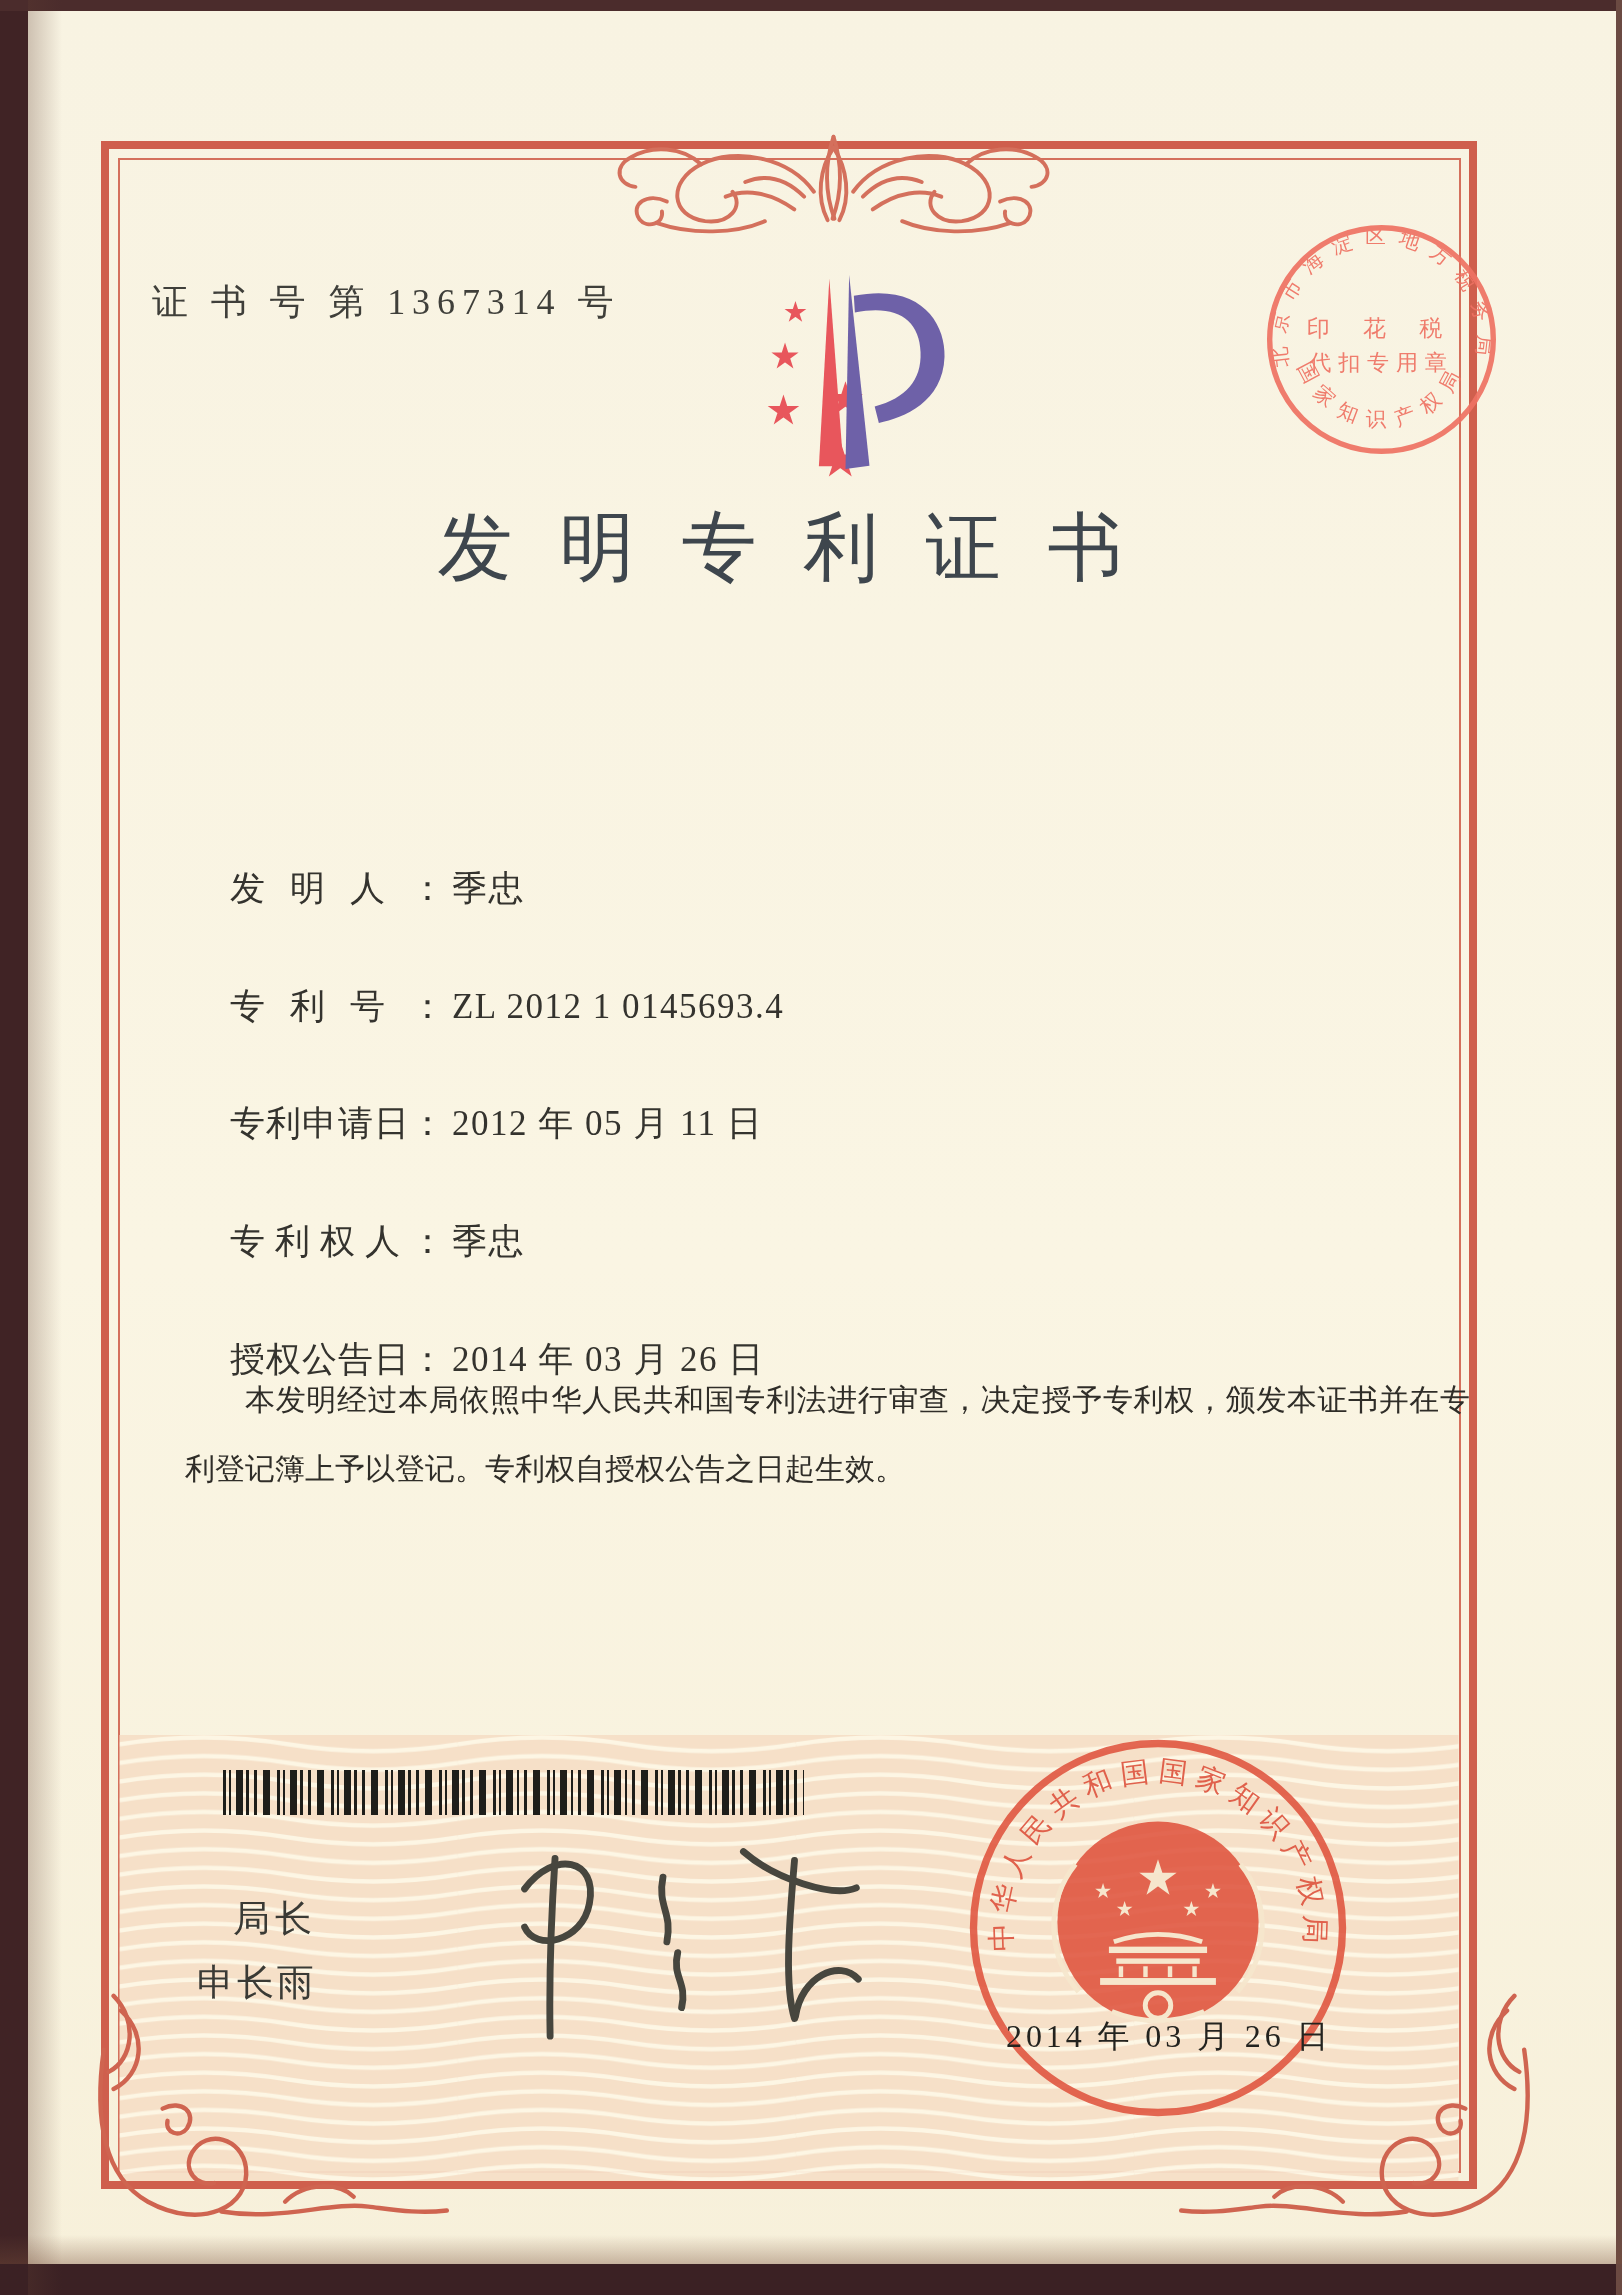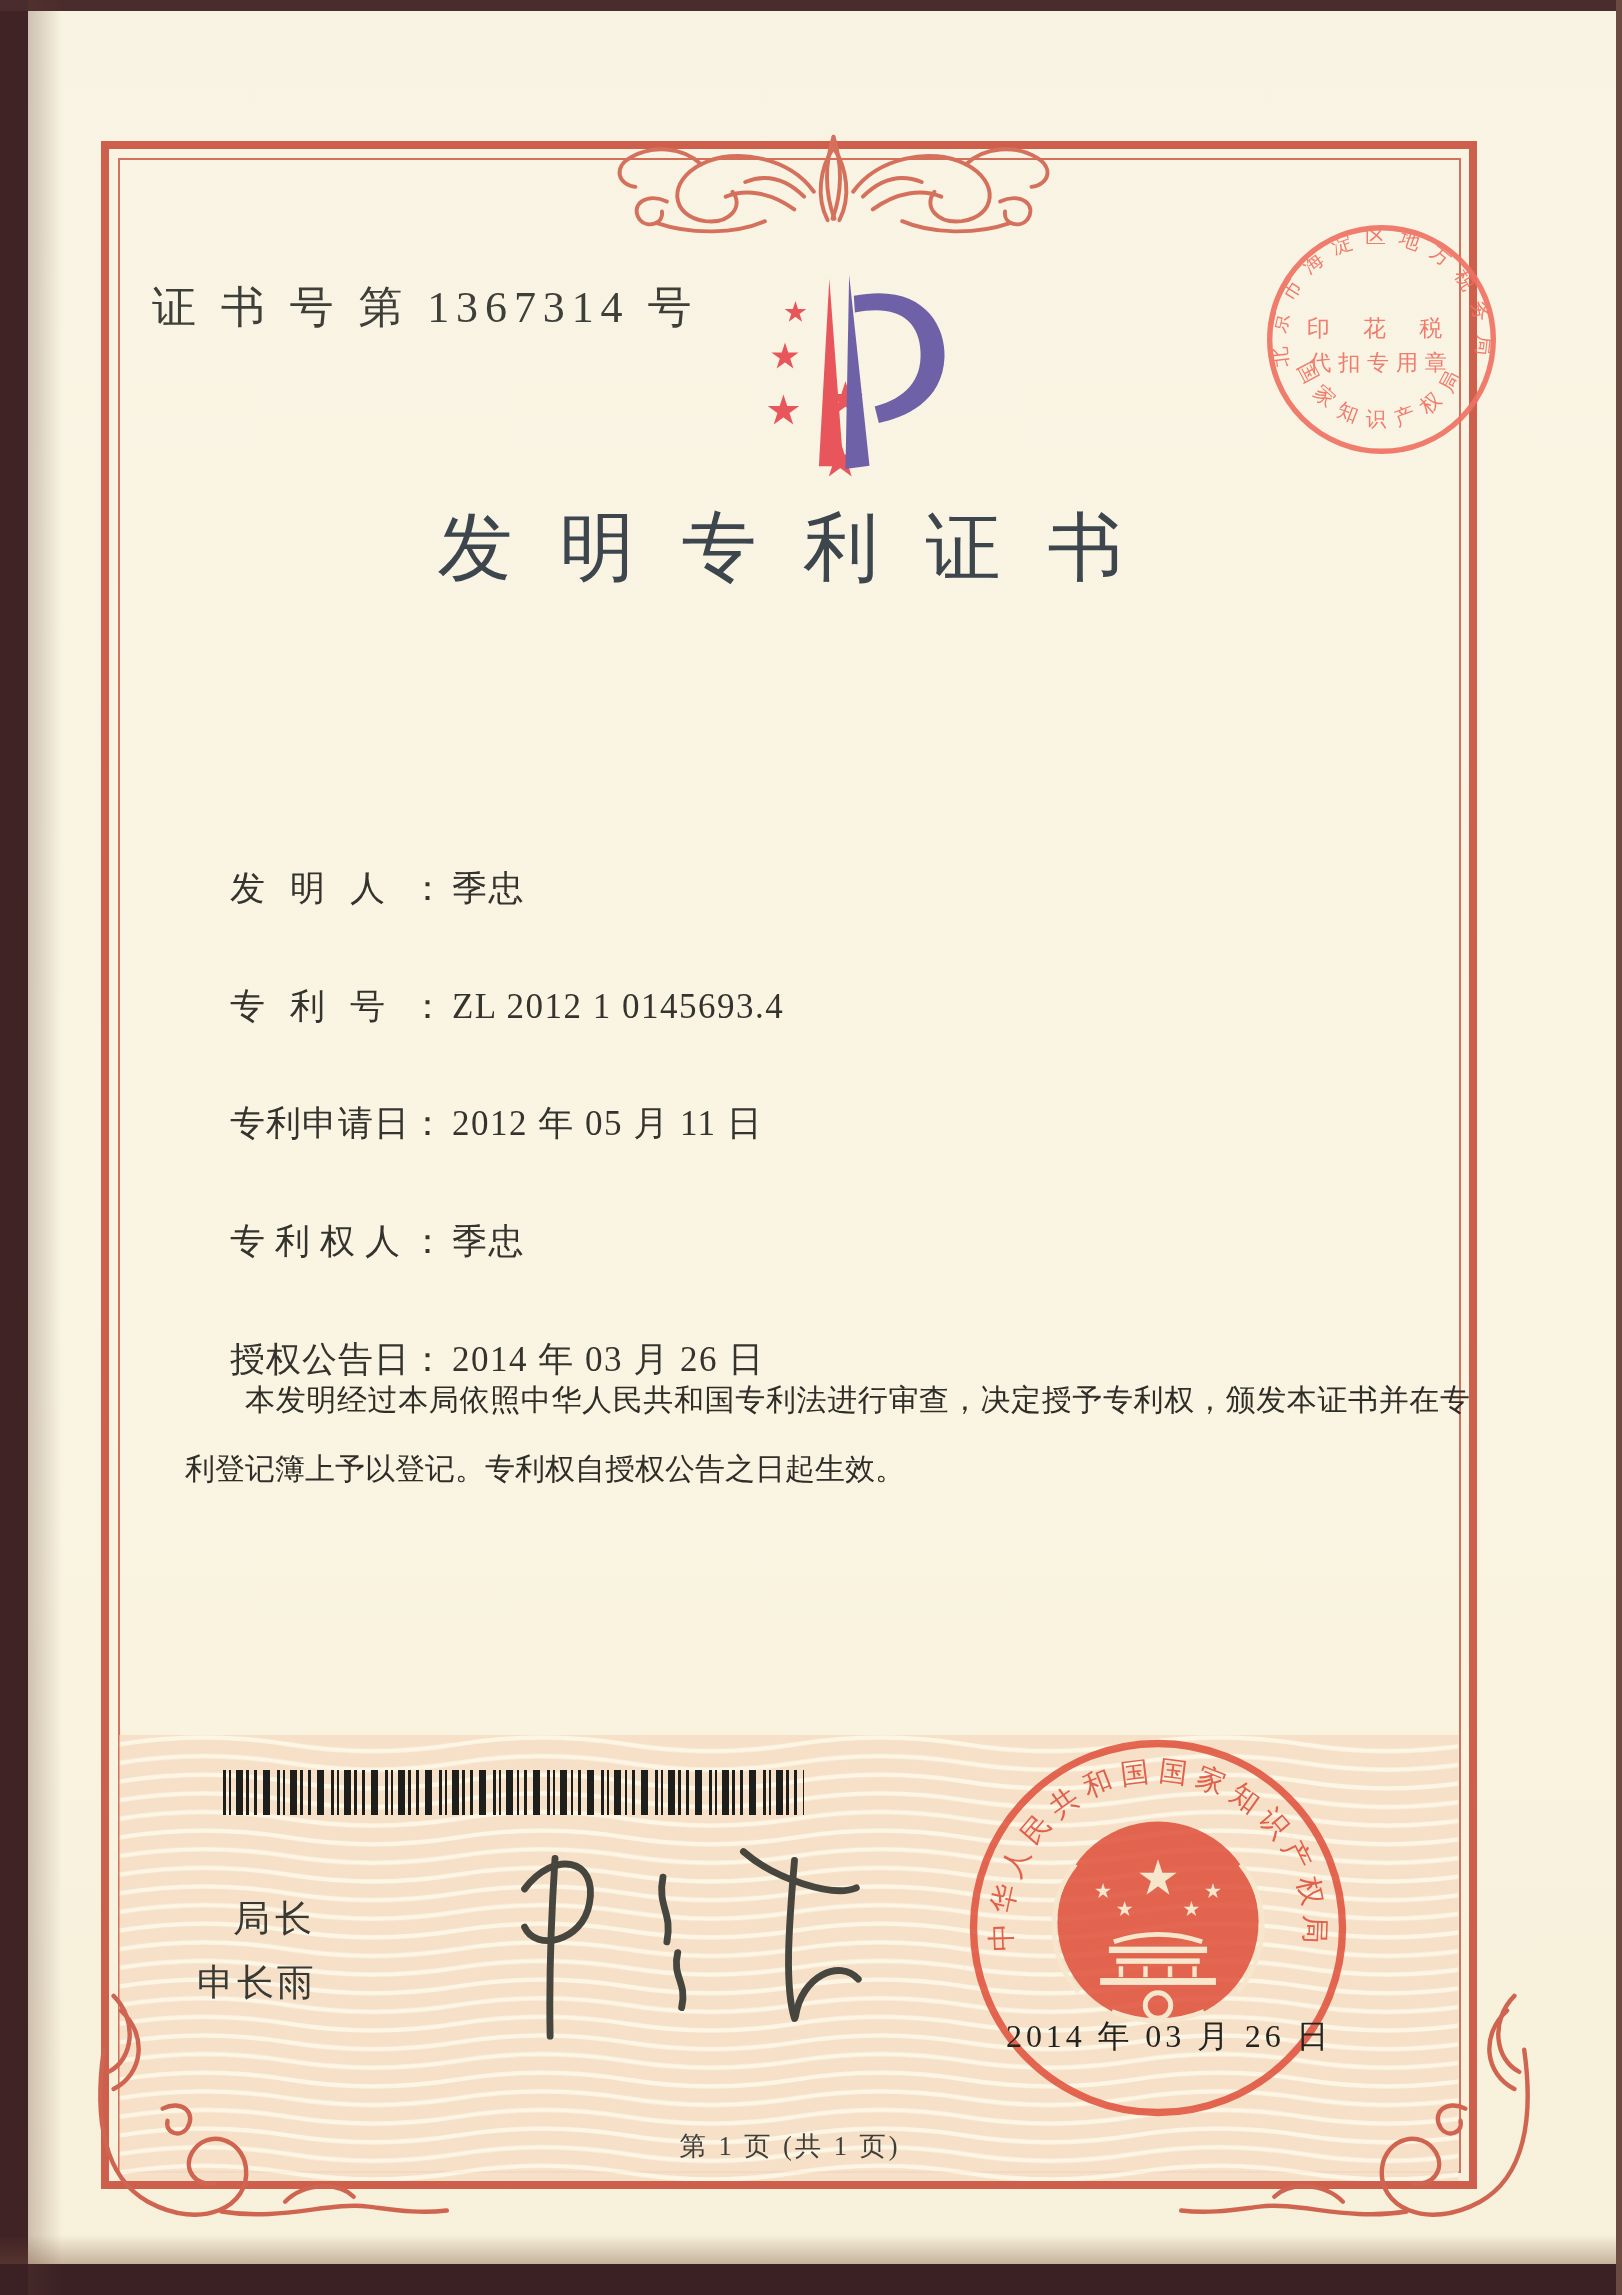--- a/index.html
+++ b/index.html
@@ -11,21 +11,21 @@
   .edge-bottom{left:0;top:2264px;width:1622px;height:31px;background:#3b2124;}
   .edge-right{left:1616px;top:0;width:6.4px;height:2295px;background:#6b4a42;}
   .curl-left{left:27.5px;top:0;width:34px;height:2295px;background:linear-gradient(90deg,rgba(96,62,50,.28),rgba(96,62,50,0));}
   .curl-bottom{left:0;top:2235px;width:1622px;height:29px;background:linear-gradient(0deg,rgba(120,80,60,.38),rgba(120,80,60,0));}
   
   .frame-outer{left:101px;top:141px;width:1376px;height:2048px;border:8.8px solid #cf5f4d;box-sizing:border-box;}
   .frame-inner{left:118px;top:158px;width:1343px;height:2015px;border:2.9px solid #d4705c;box-sizing:border-box;}
   
   .waveband{left:119px;top:1735px;width:1340px;height:446px;}
   
-  .certno{left:152px;top:278px;width:687px;font-size:44px;letter-spacing:6.9px;color:#3f3f3a;}
+  .certno{left:152px;top:278px;width:687px;font-size:36px;letter-spacing:6.9px;color:#3f3f3a;}
   .title{left:118px;top:498px;width:1344px;text-align:center;font-size:75px;letter-spacing:47px;padding-left:27px;box-sizing:border-box;color:#3e464d;}
   .field{left:195px;width:1226px;font-size:35px;color:#34332e;white-space:pre;}
   .flabel{display:inline-block;width:215px;text-align:justify;text-align-last:justify;}
   .fvalue{margin-left:6.9px;letter-spacing:1.5px;}
   .bodytext{left:185px;top:1365px;width:1285px;font-size:30px;line-height:69px;text-align:justify;color:#2f2d28;}
   .bodytext p{margin:0;text-indent:2em;}
   .barcode{left:223px;top:1770px;width:581px;height:45px;background:repeating-linear-gradient(90deg,#1e1e1a 0 3.4px,transparent 3.4px 5.9px,#1e1e1a 5.9px 7.8px,transparent 7.8px 13.2px,#1e1e1a 13.2px 20px,transparent 20px 23.5px,#1e1e1a 23.5px 26px,transparent 26px 31px,#1e1e1a 31px 34px,transparent 34px 40px,#1e1e1a 40px 47px,transparent 47px 54px);}
   .director-label{left:197px;top:1894px;font-size:37px;letter-spacing:4.9px;color:#3a3a35;margin-left:36px;}
   .director-name{left:197px;top:1958px;font-size:37px;letter-spacing:2.9px;color:#3a3a35;}
   .issue-date{left:1006px;top:2015px;font-size:32px;letter-spacing:3.9px;color:#23231f;z-index:8;}
@@ -187,16 +187,15 @@
         <path d="M268,560 A202,202 0 0 1 262,300"></path>
         <path d="M592,560 A202,202 0 0 0 598,300"></path>
         <circle cx="430" cy="588" r="26"></circle>
         <path d="M336,600 Q430,638 524,600"></path>
       </g>
     </g>
   </svg>
 
   <div class="abs issue-date">2014 年 03 月 26 日</div>
 
-  <div class="abs footer">第 1 页 (共 1 页)</div>
 
 </div>
 
 
 </body></html>

